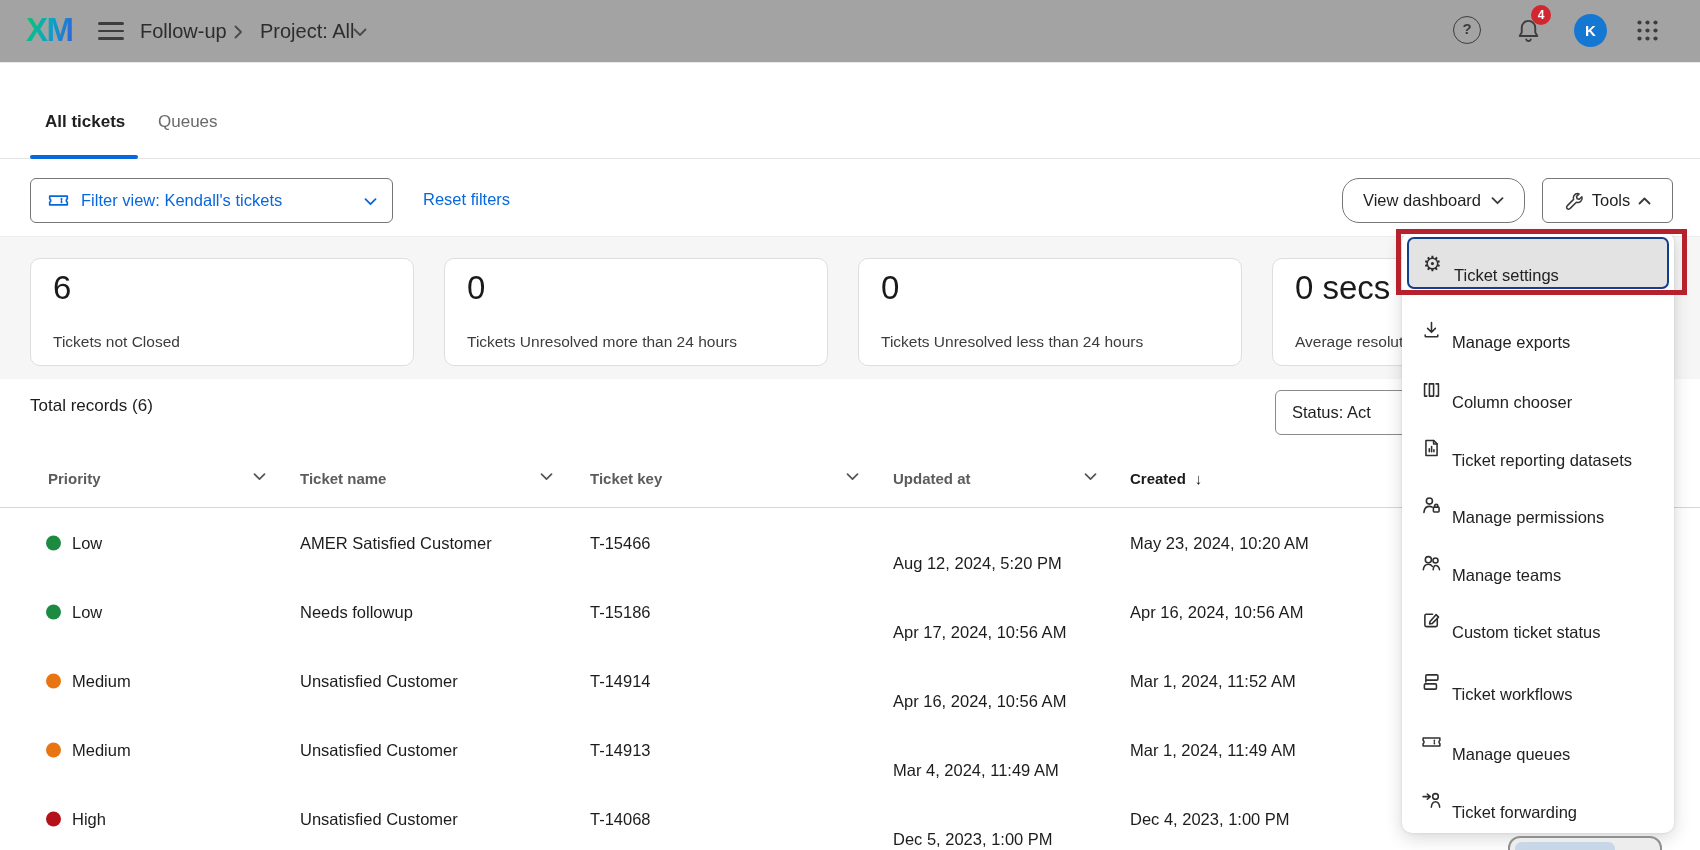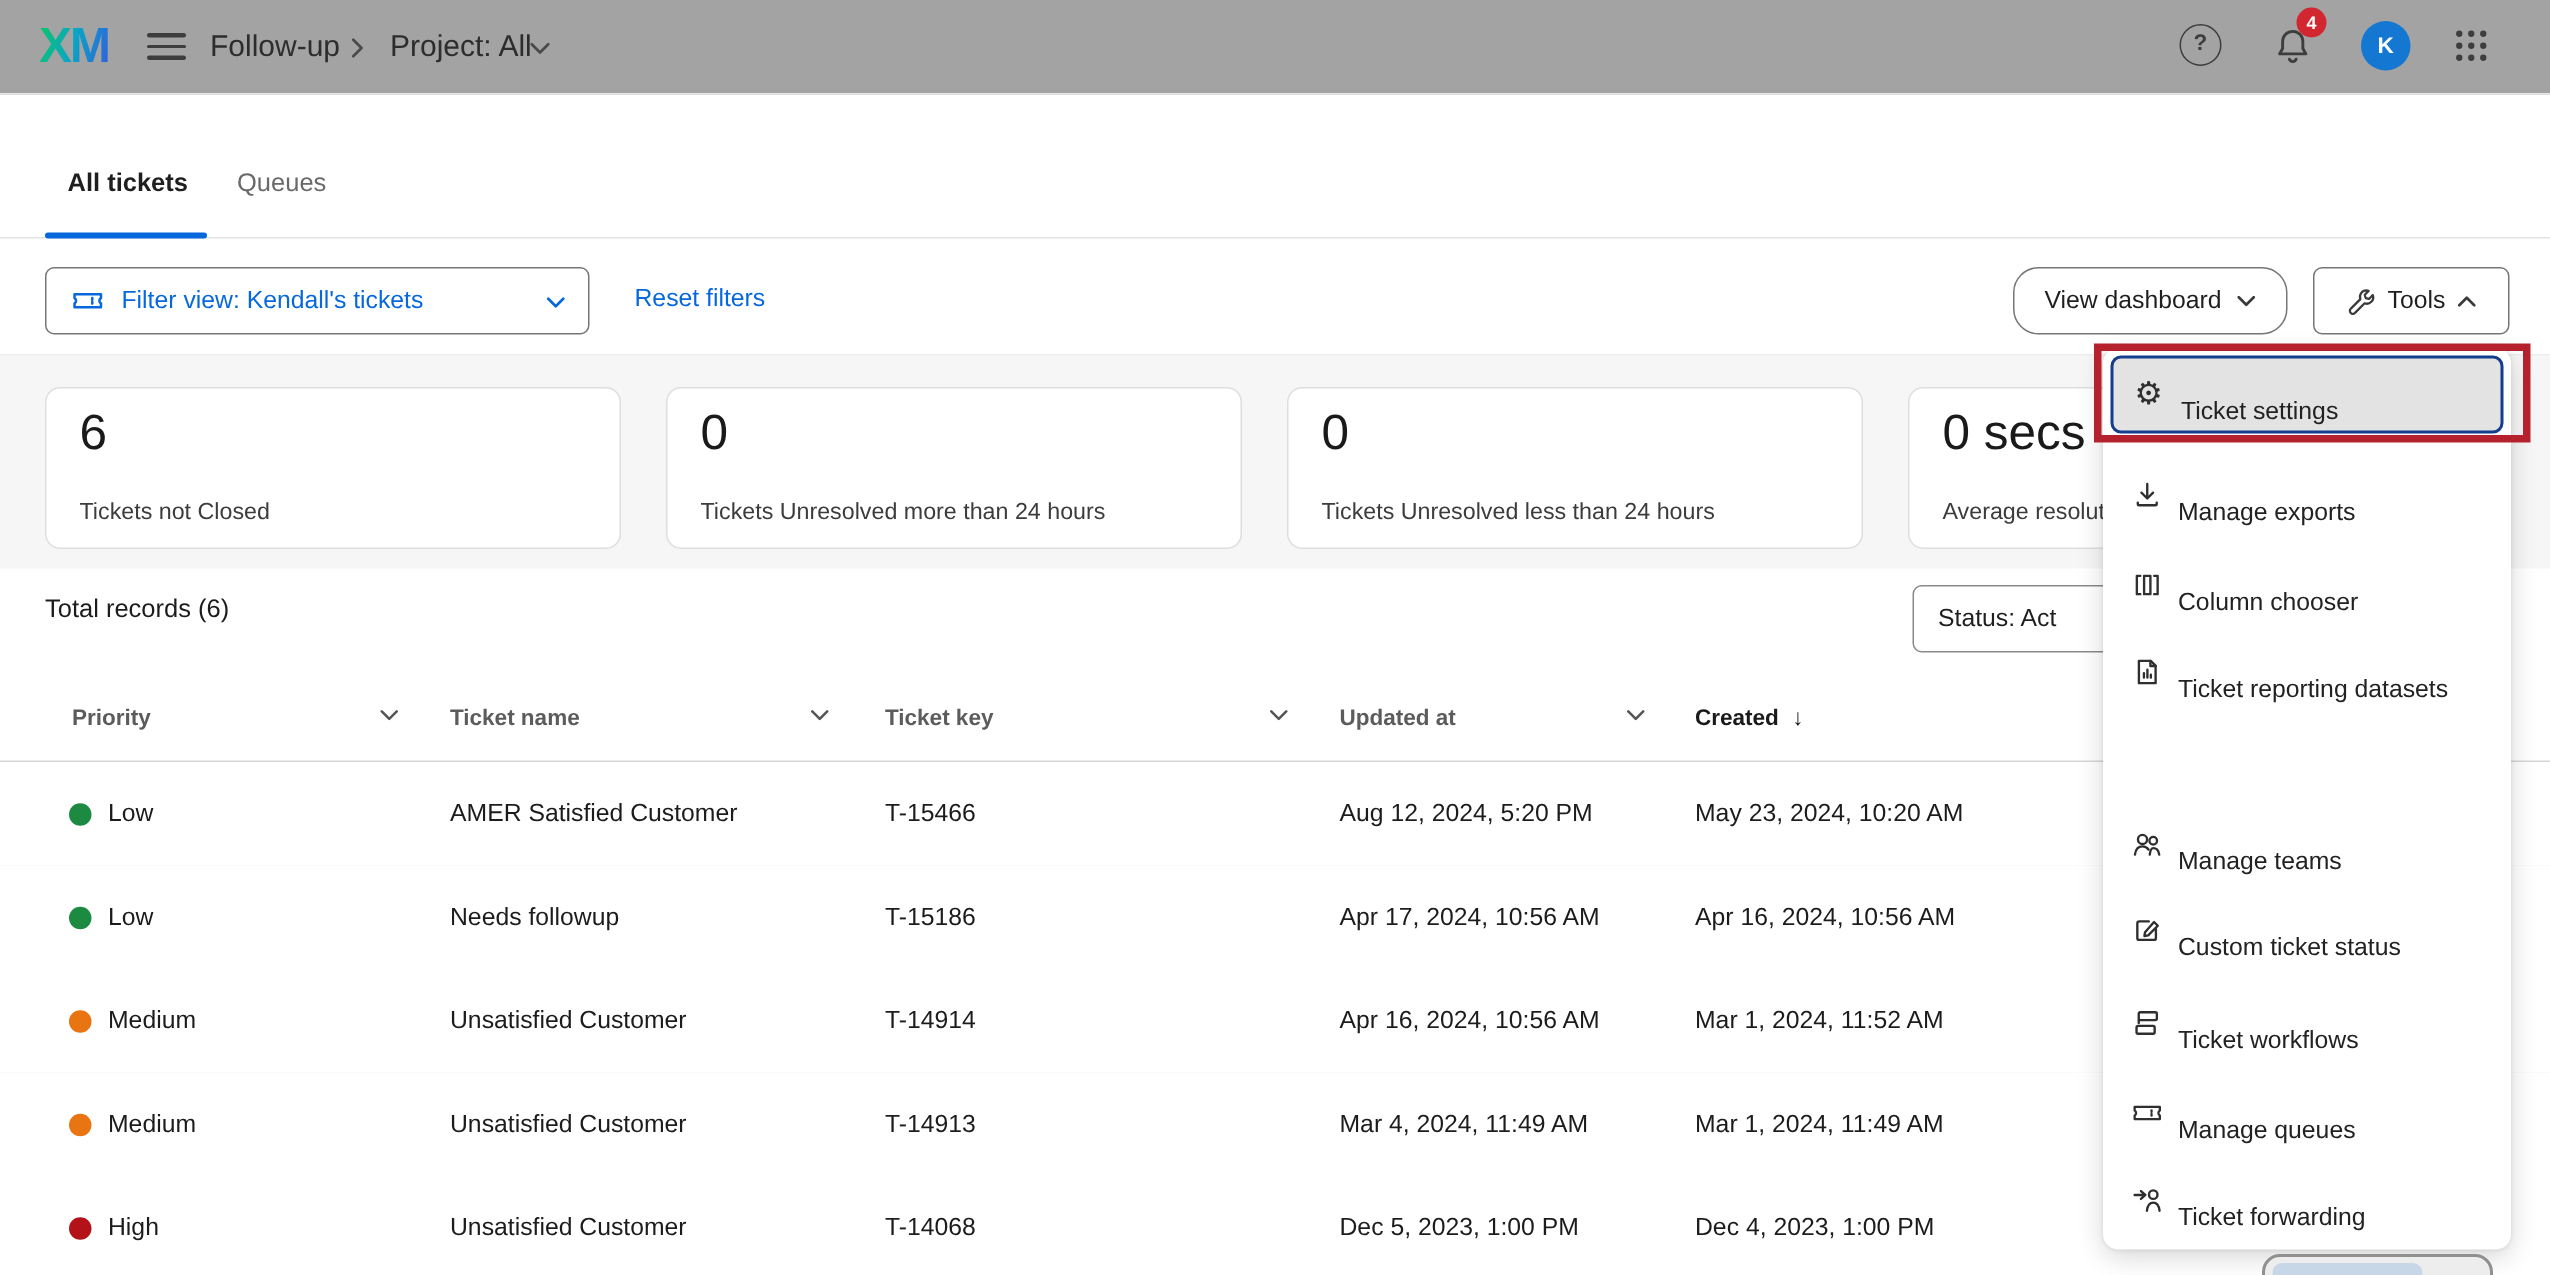--- a/index.html
+++ b/index.html
@@ -59,21 +59,21 @@
               white-space:nowrap;overflow:hidden;}
   
   .hlabel{position:absolute;top:470px;font-size:15px;font-weight:700;color:#5c5c5c;cursor:pointer;white-space:nowrap;}
   .hlabel.created{color:#1a1a1a;}
   .hchev{position:absolute;top:473px;cursor:pointer;}
   .sort-arrow{font-size:15px;font-weight:700;color:#1a1a1a;margin-left:9px;}
   .header-line{position:absolute;left:0;top:507px;width:1700px;height:1px;background:#d6d6d6;}
   .trow{position:absolute;left:0;width:1700px;height:69px;border-bottom:1px solid #ececec;background:#fff;cursor:pointer;}
   .trow .cell{position:absolute;top:50%;transform:translateY(-50%);font-size:16.5px;color:#1c1c1c;white-space:nowrap;}
   .dot{position:absolute;left:46px;top:50%;transform:translateY(-50%);width:15px;height:15px;border-radius:50%;}
-  .c1{left:72px;}.c2{left:300px;}.c3{left:590px;text-align:right;}.c4{left:893px;}.c5{left:1130px;}
+  .c1{left:72px;}.c2{left:300px;}.c3{left:590px;text-align:right;}.c4{left:893px;margin-top:20px;}.c5{left:1130px;}
   
   .menu{position:absolute;left:1402px;top:232px;width:272px;height:601px;background:#fff;border-radius:10px;
         box-shadow:0 5px 18px rgba(0,0,0,.16),0 0 3px rgba(0,0,0,.10);z-index:20;}
   .mitem{position:absolute;left:0;width:272px;height:58px;cursor:pointer;box-sizing:border-box;}
   .mitem .mlabel{position:absolute;left:50px;top:50%;transform:translateY(-50%);font-size:16.5px;color:#222;white-space:nowrap;margin-top:12px;}
   .mitem .mi{position:absolute;left:19px;top:50%;transform:translateY(-50%);}
   .mitem.hl{left:5px;width:262px;height:52px;background:#e3e3e3;border:2px solid #143e8d;border-radius:7px;}
   .mitem.hl .mi{left:14px;}
   .mitem.hl .mlabel{left:45px;}
   .gear-glyph{font-size:21px;color:#2f2f2f;line-height:21px;}
@@ -293,20 +293,31 @@
     <div class="mitem" style="top:187px">
       <span class="mi">
         <svg width="21" height="21" viewBox="0 0 20 20" fill="none" stroke="#2f2f2f" stroke-width="1.5" stroke-linecap="round" stroke-linejoin="round">
           <path d="M4.7 2.9h7.5l3.1 3.1v11.1H4.7z"></path>
             <path d="M12 2.9v3.3h3.3"></path>
             <path d="M7.9 13.5v-2.8M10.1 13.5V8.6M12.3 13.5v-1.8"></path>
         </svg>
       </span>
       <span class="mlabel">Ticket reporting datasets</span>
     </div>
+    <div class="mitem" style="top:244px">
+      <span class="mi">
+        <svg width="21" height="21" viewBox="0 0 20 20" fill="none" stroke="#2f2f2f" stroke-width="1.5" stroke-linecap="round" stroke-linejoin="round">
+          <circle cx="8" cy="6.3" r="2.9"></circle>
+            <path d="M2.8 17c.4-3.6 2.4-5.7 5.2-5.7 1 0 1.9.3 2.6.8"></path>
+          <rect x="11.8" y="12" width="5.4" height="4.6" rx="0.8"></rect>
+            <path d="M12.9 12v-1a1.6 1.6 0 0 1 3.2 0v1"></path>
+        </svg>
+      </span>
+      <span class="mlabel">Manage permissions</span>
+    </div>
     <div class="mitem" style="top:302px">
       <span class="mi">
         <svg width="21" height="21" viewBox="0 0 20 20" fill="none" stroke="#2f2f2f" stroke-width="1.5" stroke-linecap="round" stroke-linejoin="round">
           <circle cx="7" cy="6.8" r="2.9"></circle>
             <path d="M2.2 16.4c.4-3.3 2.2-5.2 4.8-5.2 1.6 0 2.9.7 3.8 2"></path>
           <circle cx="13.8" cy="7.6" r="2.4"></circle>
             <path d="M11.6 16.4c.3-2.6 1.2-4.1 2.2-4.1 1.9 0 3.4 1.5 3.8 4.1"></path>
         </svg>
       </span>
       <span class="mlabel">Manage teams</span>

